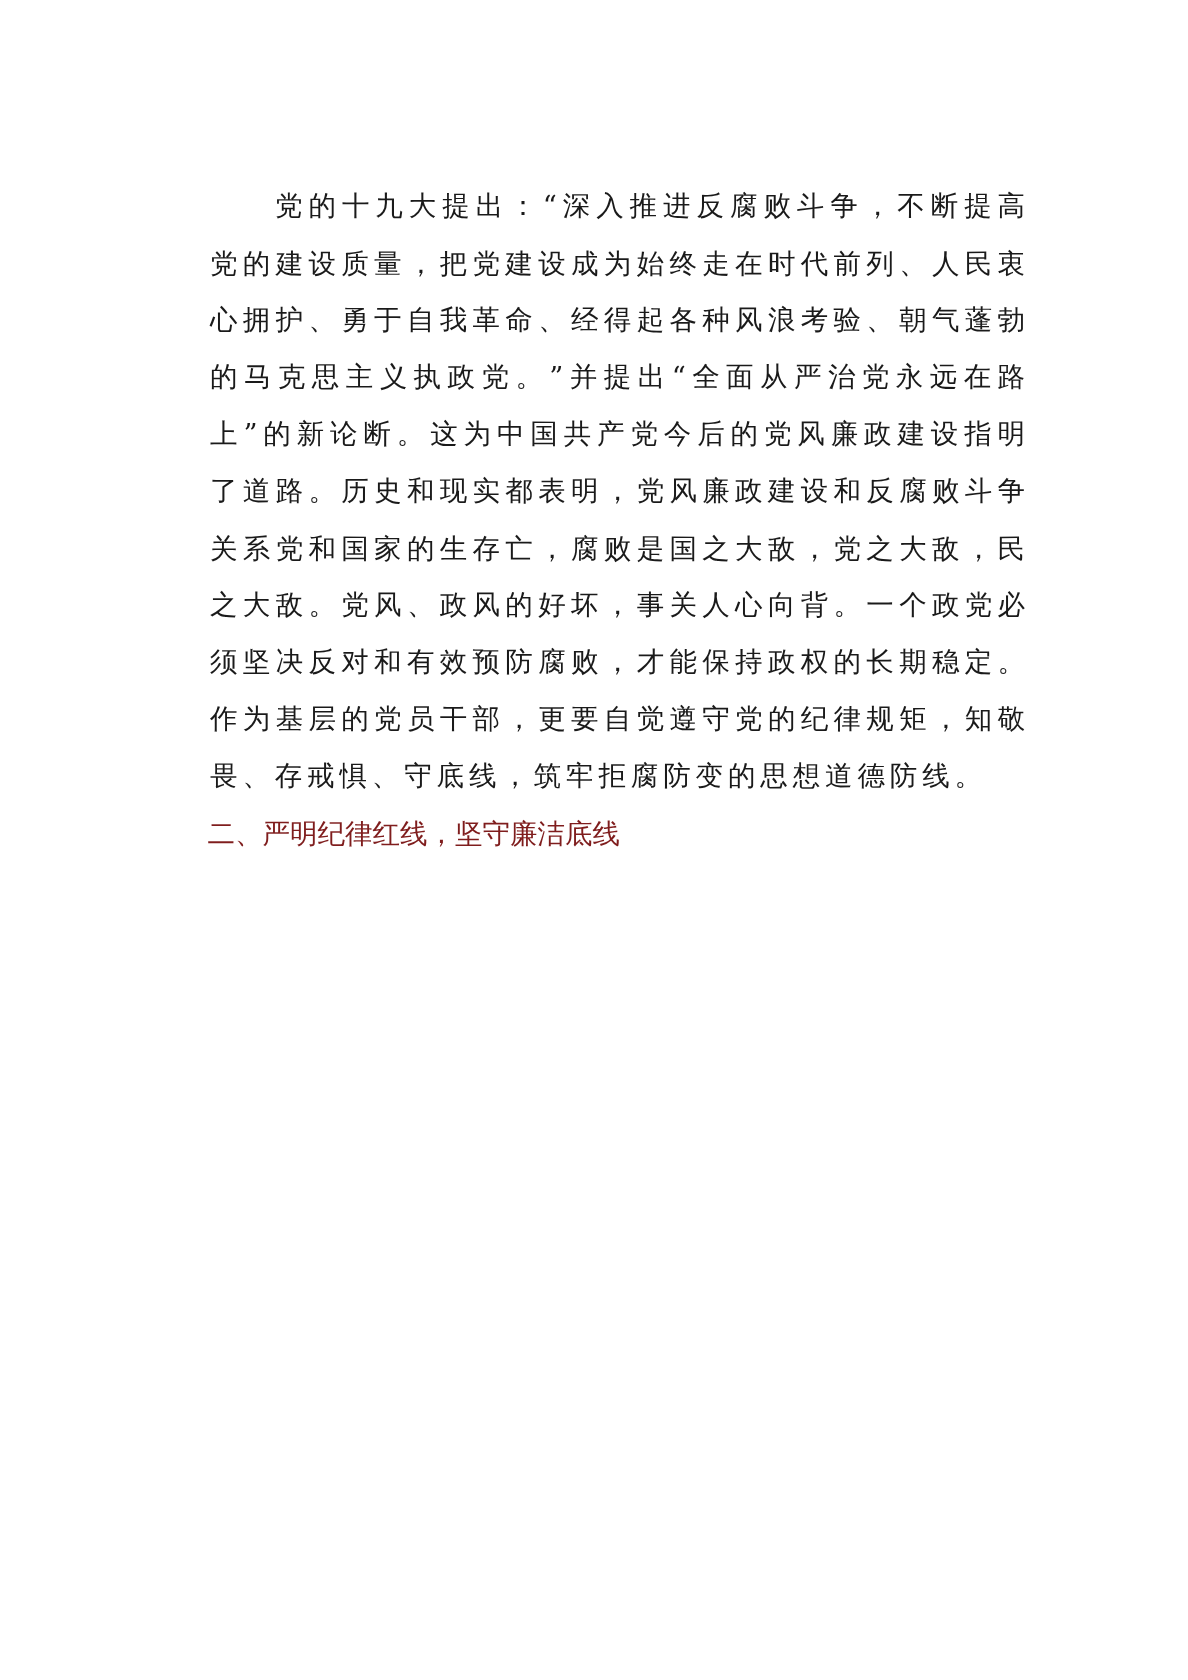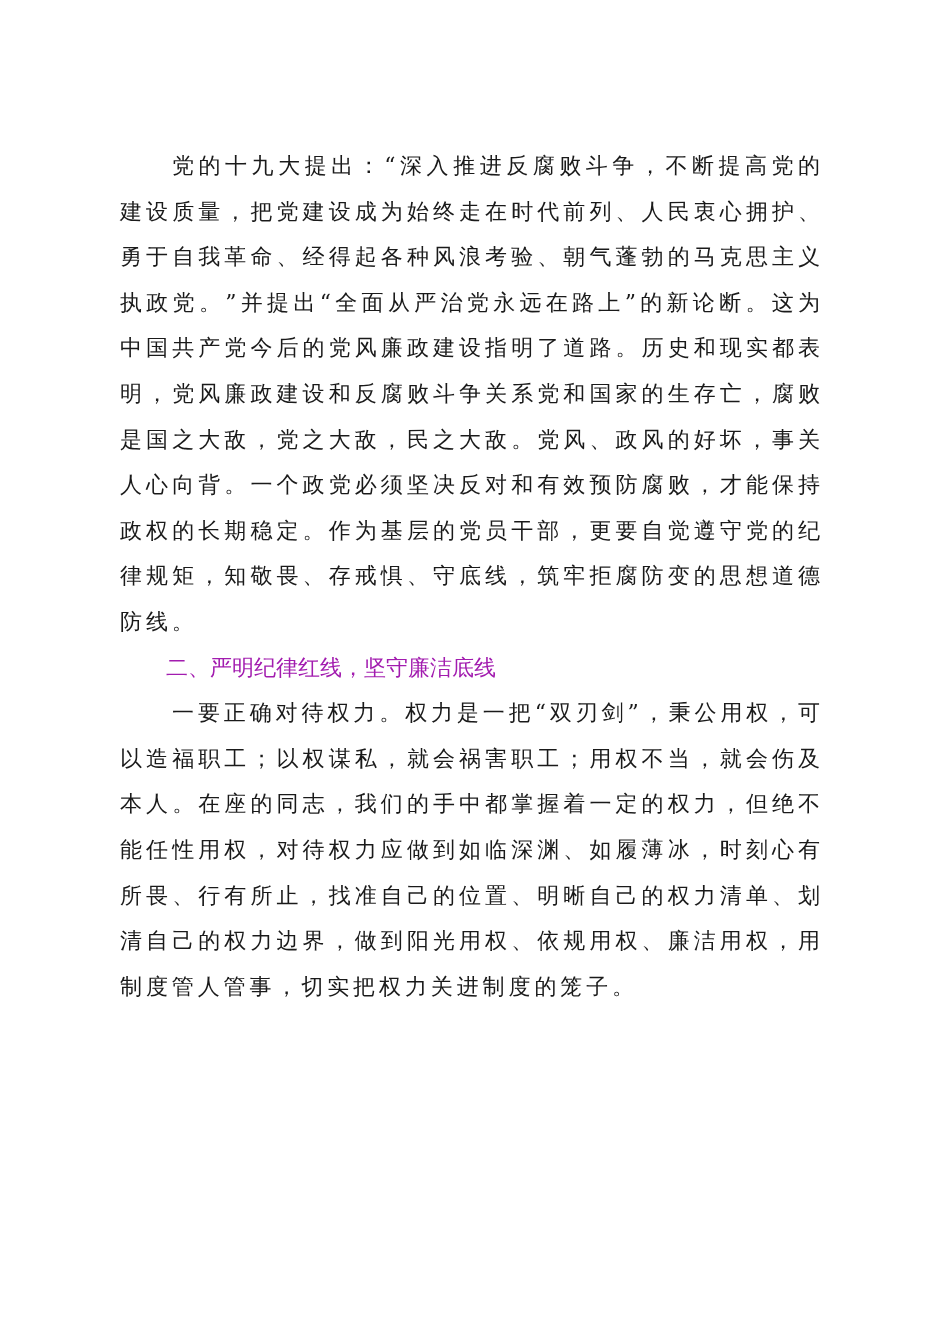--- a/index.html
+++ b/index.html
@@ -25,33 +25,33 @@
       font-size: 22px;
       line-height: 45.6px;
       letter-spacing: 3.9px;
       margin: 0;
       text-align: justify;
       text-justify: inter-character;
       word-break: break-all;
     }
     .para.indent {
       text-indent: 52px;
+      margin-left: 48px;
     }
     .heading {
       font-family: "DejaVu Sans", "Liberation Sans", sans-serif;
       font-size: 22px;
       line-height: 45.6px;
       letter-spacing: 0px;
       margin: 0;
       text-indent: 46px;
       font-weight: normal;
-      color: #a21caf;
+      color: #7f1d1d;
       padding-top: 0px;
     }
   </style>
 </head>
 <body>
 
 <div class="page">
   <p class="para indent">党的十九大提出：“深入推进反腐败斗争，不断提高党的建设质量，把党建设成为始终走在时代前列、人民衷心拥护、勇于自我革命、经得起各种风浪考验、朝气蓬勃的马克思主义执政党。”并提出“全面从严治党永远在路上”的新论断。这为中国共产党今后的党风廉政建设指明了道路。历史和现实都表明，党风廉政建设和反腐败斗争关系党和国家的生存亡，腐败是国之大敌，党之大敌，民之大敌。党风、政风的好坏，事关人心向背。一个政党必须坚决反对和有效预防腐败，才能保持政权的长期稳定。作为基层的党员干部，更要自觉遵守党的纪律规矩，知敬畏、存戒惧、守底线，筑牢拒腐防变的思想道德防线。</p>
   <h2 class="heading">二、严明纪律红线，坚守廉洁底线</h2>
-  <p class="para indent">一要正确对待权力。权力是一把“双刃剑”，秉公用权，可以造福职工；以权谋私，就会祸害职工；用权不当，就会伤及本人。在座的同志，我们的手中都掌握着一定的权力，但绝不能任性用权，对待权力应做到如临深渊、如履薄冰，时刻心有所畏、行有所止，找准自己的位置、明晰自己的权力清单、划清自己的权力边界，做到阳光用权、依规用权、廉洁用权，用制度管人管事，切实把权力关进制度的笼子。</p>
 </div>
 
 </body></html>

